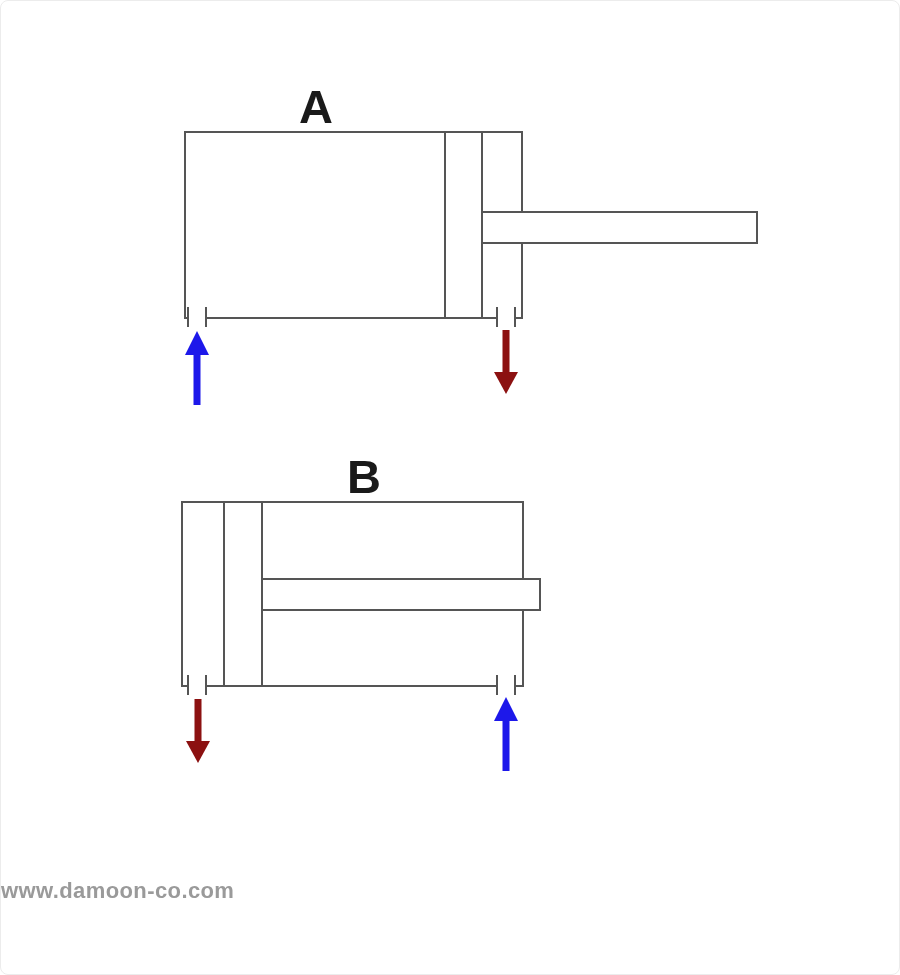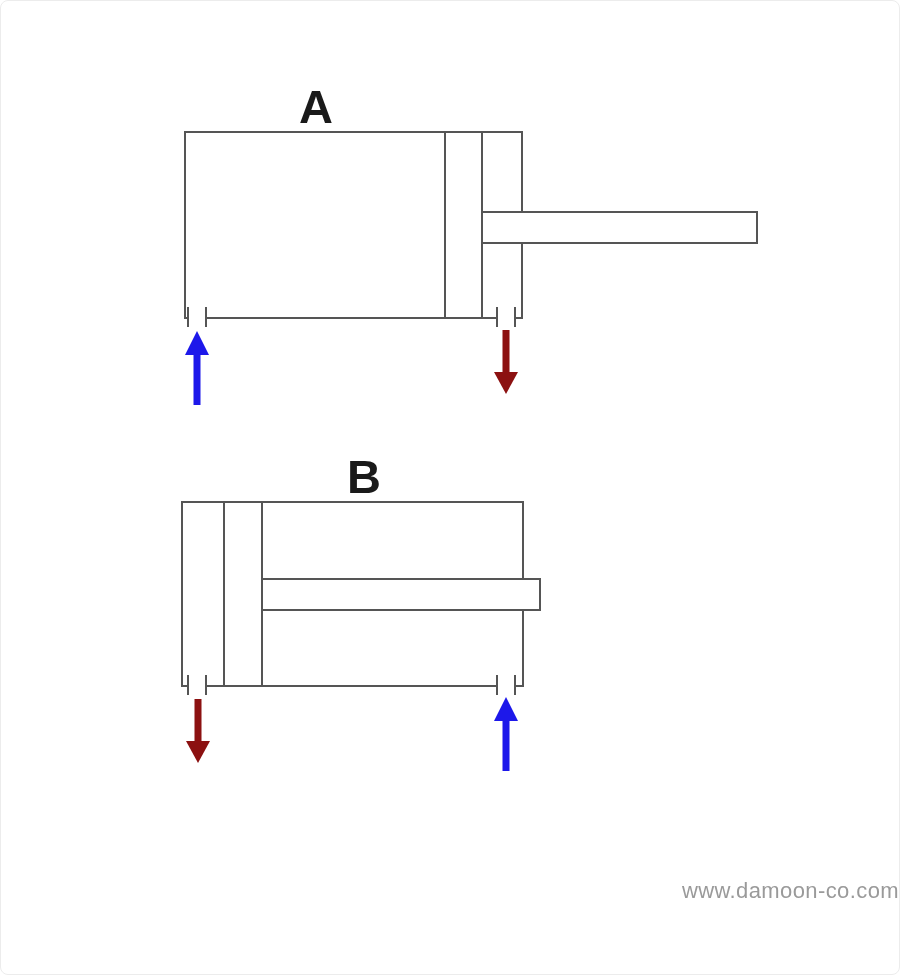--- a/index.html
+++ b/index.html
@@ -8,22 +8,22 @@
     border:1px solid #ececec;border-radius:8px;box-sizing:border-box;
     overflow:hidden;font-family:"Liberation Sans",sans-serif;
   }
   .cyl-body{position:absolute;border:2px solid var(--line);background:#fff;box-sizing:border-box;}
   .vline{position:absolute;width:2px;background:var(--line);}
   .rod{position:absolute;background:#fff;border:2px solid var(--line);box-sizing:border-box;}
   .port-gap{position:absolute;background:#fff;}
   .arrow{position:absolute;display:block;}
   .dlabel{position:absolute;font-size:47px;font-weight:600;color:var(--label);line-height:1;}
   .watermark{
-    position:absolute;left:0;right:0;top:877px;text-align:right;
-    font-size:22px;font-weight:400;letter-spacing:.4px;color:var(--watermark_gray);
+    position:absolute;left:0;right:0;top:877px;text-align:left;
+    font-size:22px;font-weight:700;letter-spacing:.4px;color:var(--watermark_gray);
   }
 </style>
 </head>
 <body>
 
 <div class="canvas">
 
   <div class="dlabel" style="left:298px;top:82px">A</div>
 
   <div class="cyl-body" style="left:183px;top:130px;width:339px;height:188px"></div>

